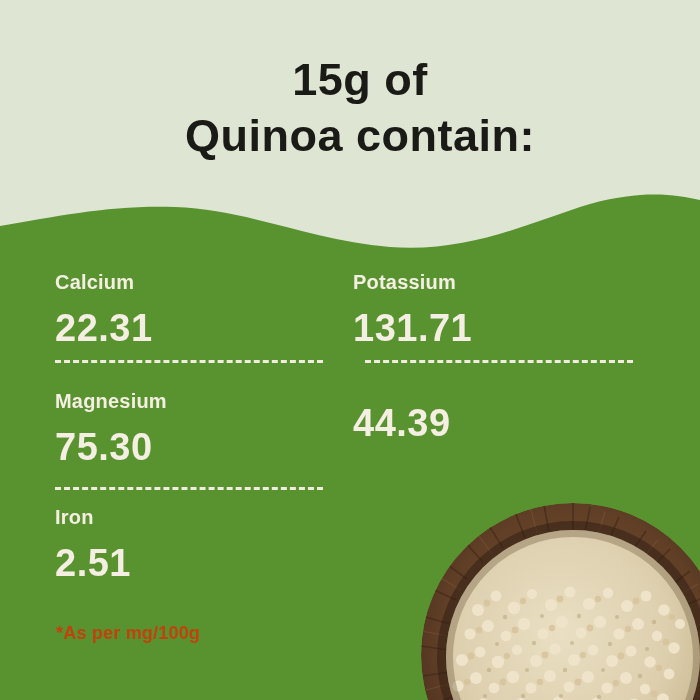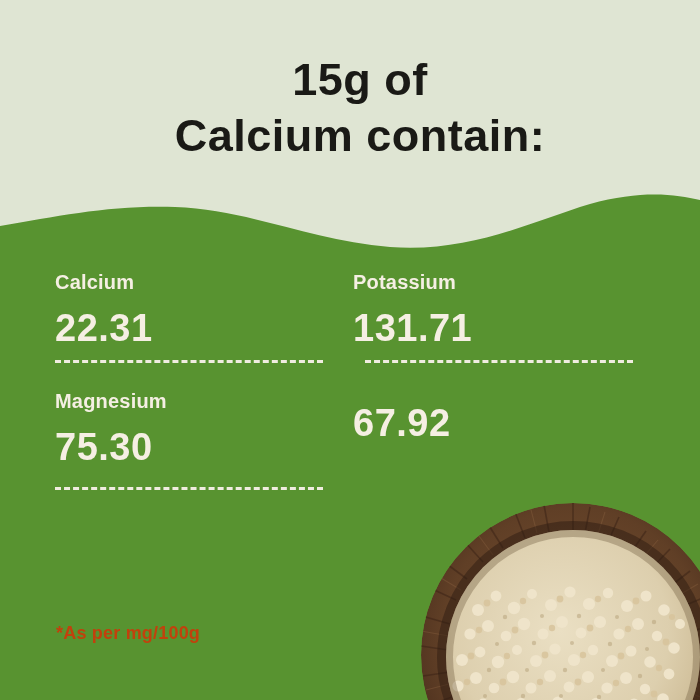--- a/index.html
+++ b/index.html
@@ -127,21 +127,21 @@
              C 60,216 110,205 175,207
              C 250,210 310,240 390,247
              C 470,253 530,222 590,204
              C 640,190 675,194 700,200
              L700,700 Z" fill="#589330"></path>
   </svg>
 
   <div class="header">
     <div class="title">
       <span class="title-line">15g of</span>
-      <span class="title-line">Calcium contain:</span>
+      <span class="title-line">Quinoa contain:</span>
     </div>
   </div>
 
   <div class="divider div-1-left"></div>
   <div class="divider div-1-right"></div>
   <div class="divider div-2-left"></div>
 
   <div class="stats">
 
     <div class="stat col-left row-1">
@@ -153,23 +153,27 @@
       <div class="stat-label">Potassium</div>
       <div class="stat-value">131.71</div>
     </div>
 
     <div class="stat col-left row-2">
       <div class="stat-label">Magnesium</div>
       <div class="stat-value">75.30</div>
     </div>
 
     <div class="stat col-right row-2">
-      <div class="stat-value">67.92</div>
-    </div>
-
+      <div class="stat-value">44.39</div>
+    </div>
+
+    <div class="stat col-left row-3">
+      <div class="stat-label">Iron</div>
+      <div class="stat-value">2.51</div>
+    </div>
   </div>
 
   <div class="footnote">*As per mg/100g</div>
 
   <svg class="bowl" viewBox="0 0 310 310">
     <defs>
       <radialGradient id="woodGrad" cx="50%" cy="45%" r="62%">
         <stop offset="0%" stop-color="#7a5233"></stop>
         <stop offset="70%" stop-color="#603f26"></stop>
         <stop offset="100%" stop-color="#44291a"></stop>

